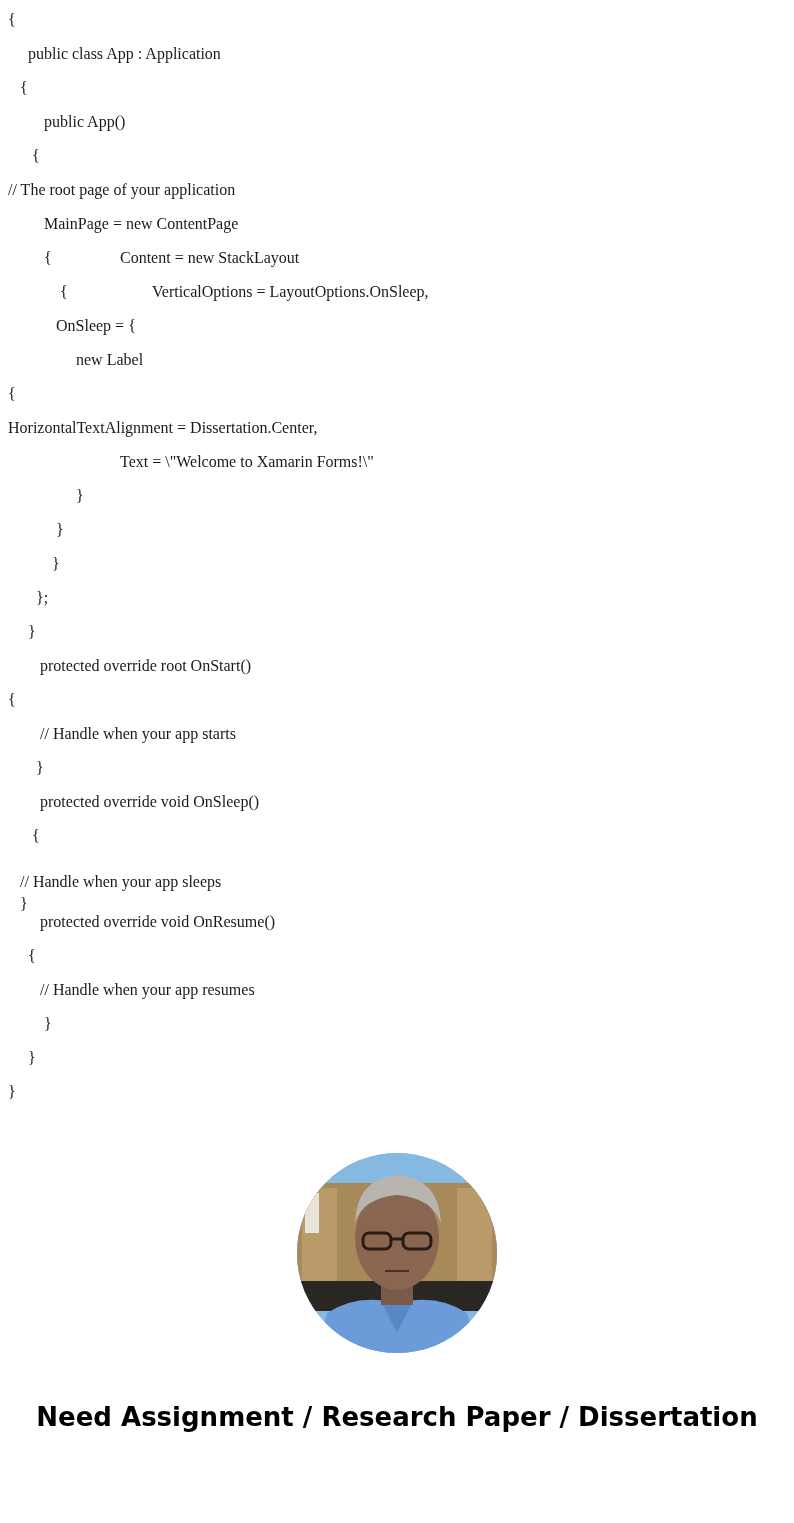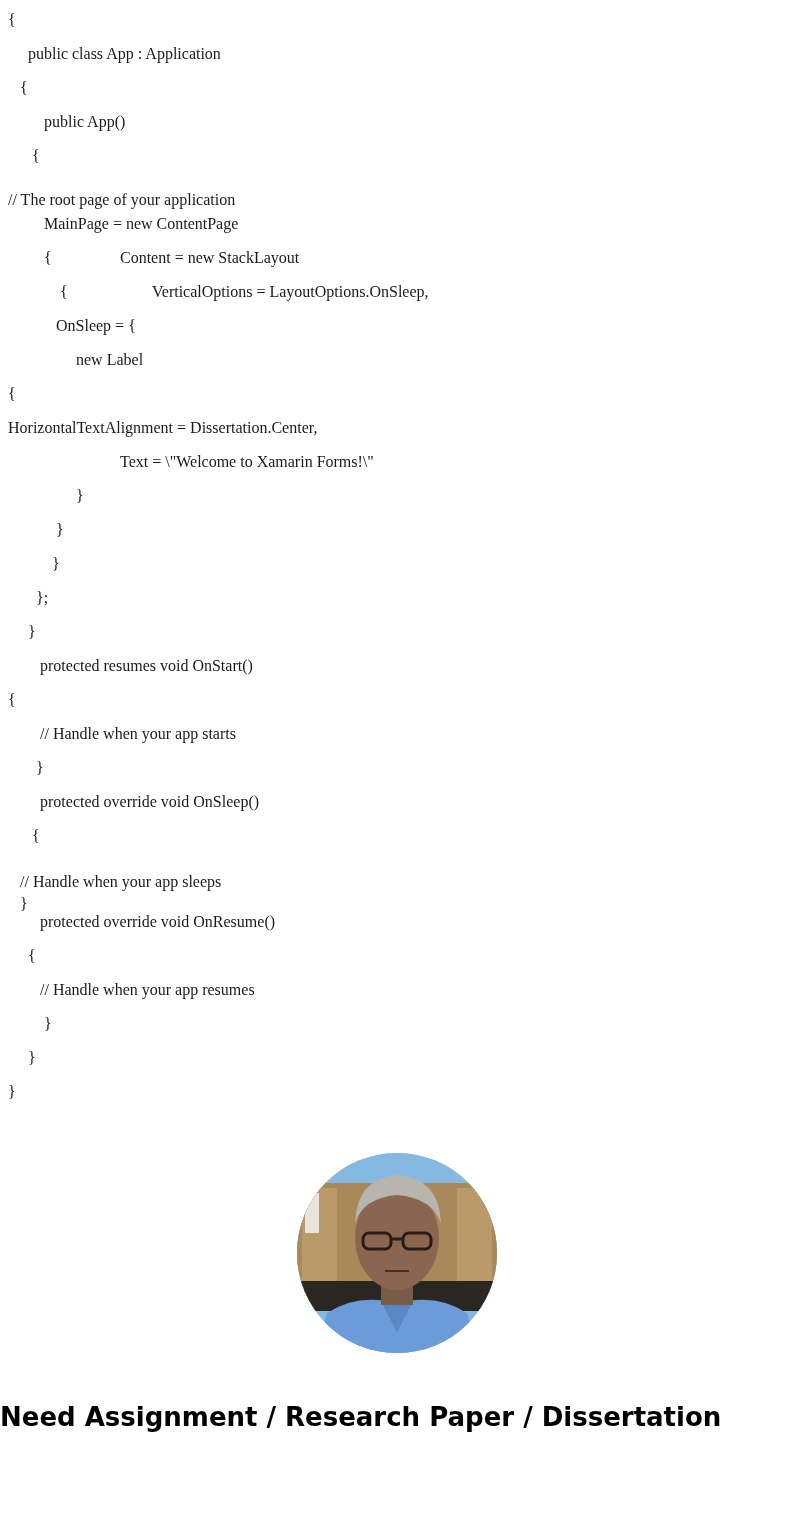--- a/index.html
+++ b/index.html
@@ -36,56 +36,56 @@
       height: 200px;
       border-radius: 50%;
       overflow: hidden;
       background: #7fb2dc;
     }
     .photo svg { display: block; }
     .promo {
       position: absolute;
       left: 0;
       top: 1402px;
-      width: 704px;
+      width: 794px;
       text-align: center;
       font-family: "DejaVu Sans", sans-serif;
       font-weight: bold;
       font-size: 26px;
       line-height: 30px;
       color: #000000;
     }
     .promo div { white-space: nowrap; }
   </style>
 </head>
 <body>
 
 <div class="code-area" id="code-area">
     <div class="line" style="left: 8px; top: 10px;">{</div>
     <div class="line" style="left: 28px; top: 44px;">public class App : Application</div>
     <div class="line" style="left: 20px; top: 78px;">{</div>
     <div class="line" style="left: 44px; top: 112px;">public App()</div>
     <div class="line" style="left: 32px; top: 146px;">{</div>
-    <div class="line" style="left: 8px; top: 180px; margin-top: 10px;">// The root page of your application</div>
+    <div class="line" style="left: 8px; top: 180px;">// The root page of your application</div>
     <div class="line" style="left: 44px; top: 214px;">MainPage = new ContentPage</div>
     <div class="line" style="left: 44px; top: 248px;">{</div>
     <div class="line" style="left: 120px; top: 248px;">Content = new StackLayout</div>
     <div class="line" style="left: 60px; top: 282px;">{</div>
     <div class="line" style="left: 152px; top: 282px;">VerticalOptions = LayoutOptions.OnSleep,</div>
     <div class="line" style="left: 56px; top: 316px;">OnSleep = {</div>
     <div class="line" style="left: 76px; top: 350px;">new Label</div>
     <div class="line" style="left: 8px; top: 384px;">{</div>
     <div class="line" style="left: 8px; top: 418px;">HorizontalTextAlignment = Dissertation.Center,</div>
     <div class="line" style="left: 120px; top: 452px;">Text = \"Welcome to Xamarin Forms!\"</div>
     <div class="line" style="left: 76px; top: 486px;">}</div>
     <div class="line" style="left: 56px; top: 520px;">}</div>
     <div class="line" style="left: 52px; top: 554px;">}</div>
     <div class="line" style="left: 36px; top: 588px;">};</div>
     <div class="line" style="left: 28px; top: 622px;">}</div>
-    <div class="line" style="left: 40px; top: 656px;">protected resumes void OnStart()</div>
+    <div class="line" style="left: 40px; top: 656px;">protected override root OnStart()</div>
     <div class="line" style="left: 8px; top: 690px;">{</div>
     <div class="line" style="left: 40px; top: 724px;">// Handle when your app starts</div>
     <div class="line" style="left: 36px; top: 758px;">}</div>
     <div class="line" style="left: 40px; top: 792px;">protected override void OnSleep()</div>
     <div class="line" style="left: 32px; top: 826px;">{</div>
     <div class="line" style="left: 20px; top: 860px; margin-top: 12px;">// Handle when your app sleeps</div>
     <div class="line" style="left: 20px; top: 894px;">}</div>
     <div class="line" style="left: 40px; top: 912px;">protected override void OnResume()</div>
     <div class="line" style="left: 28px; top: 946px;">{</div>
     <div class="line" style="left: 40px; top: 980px;">// Handle when your app resumes</div>

